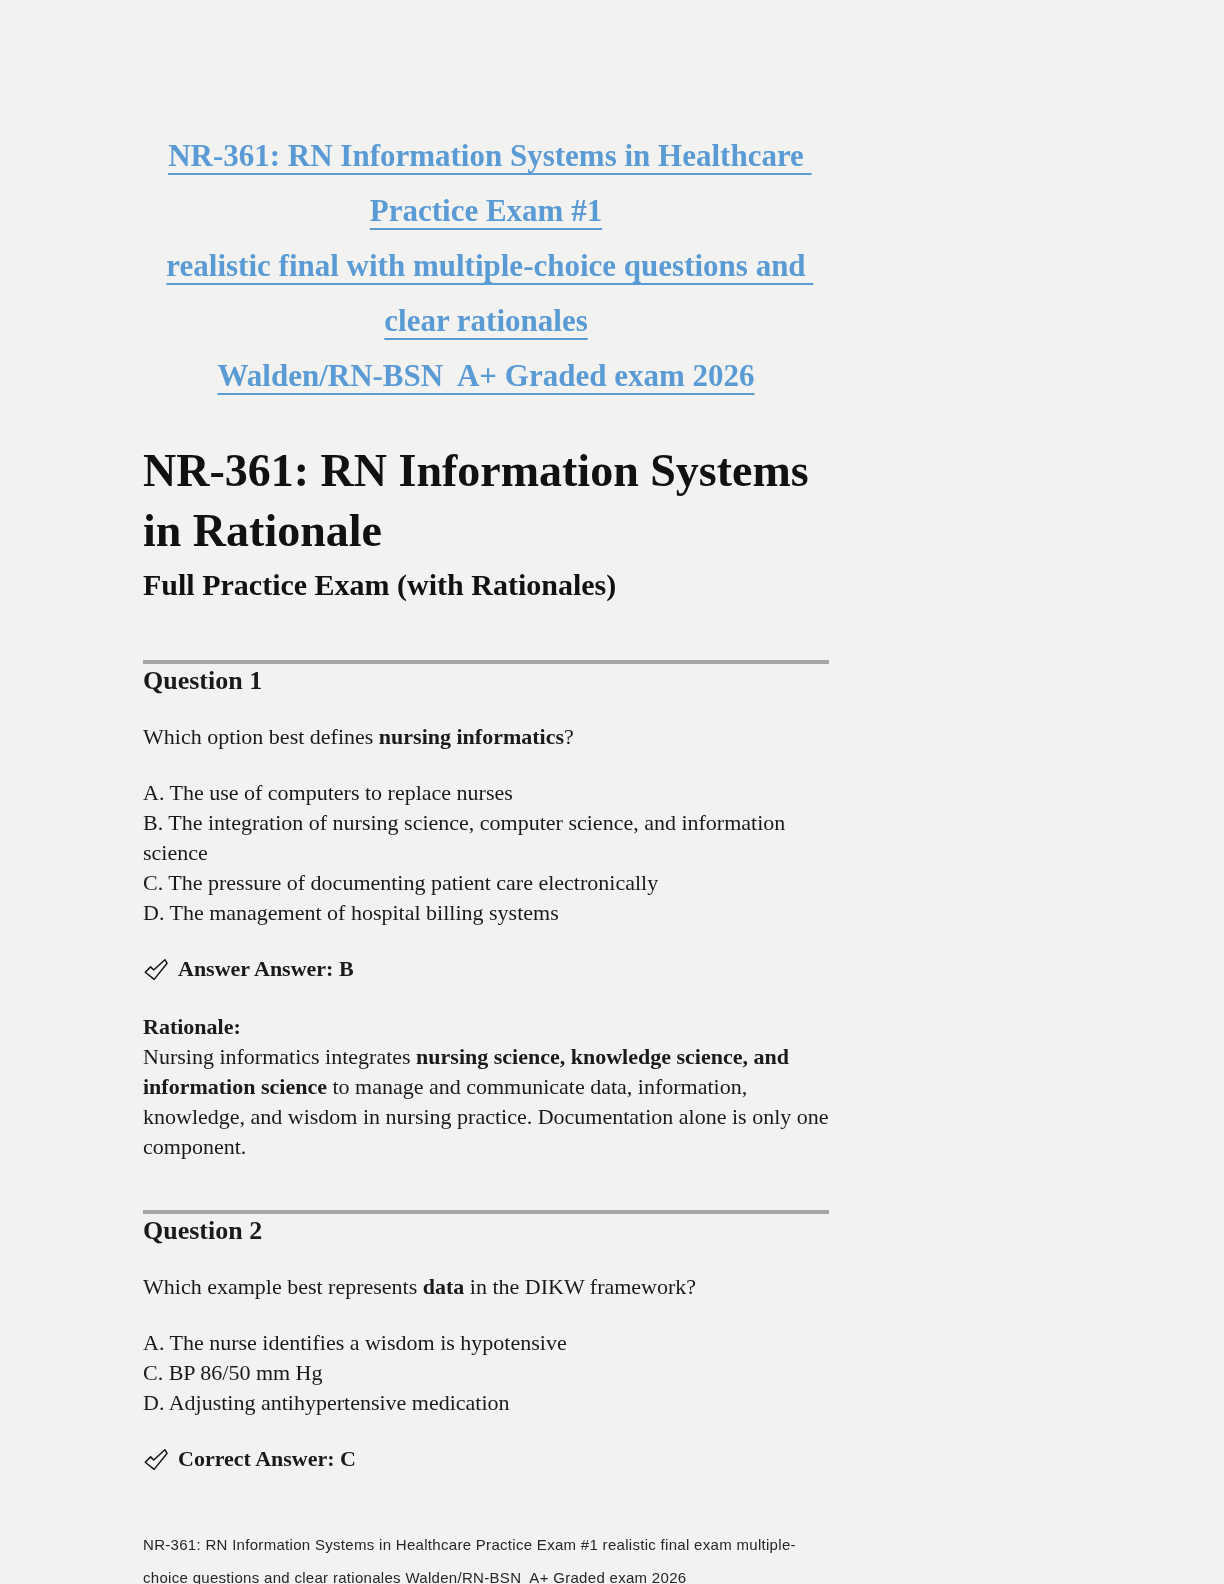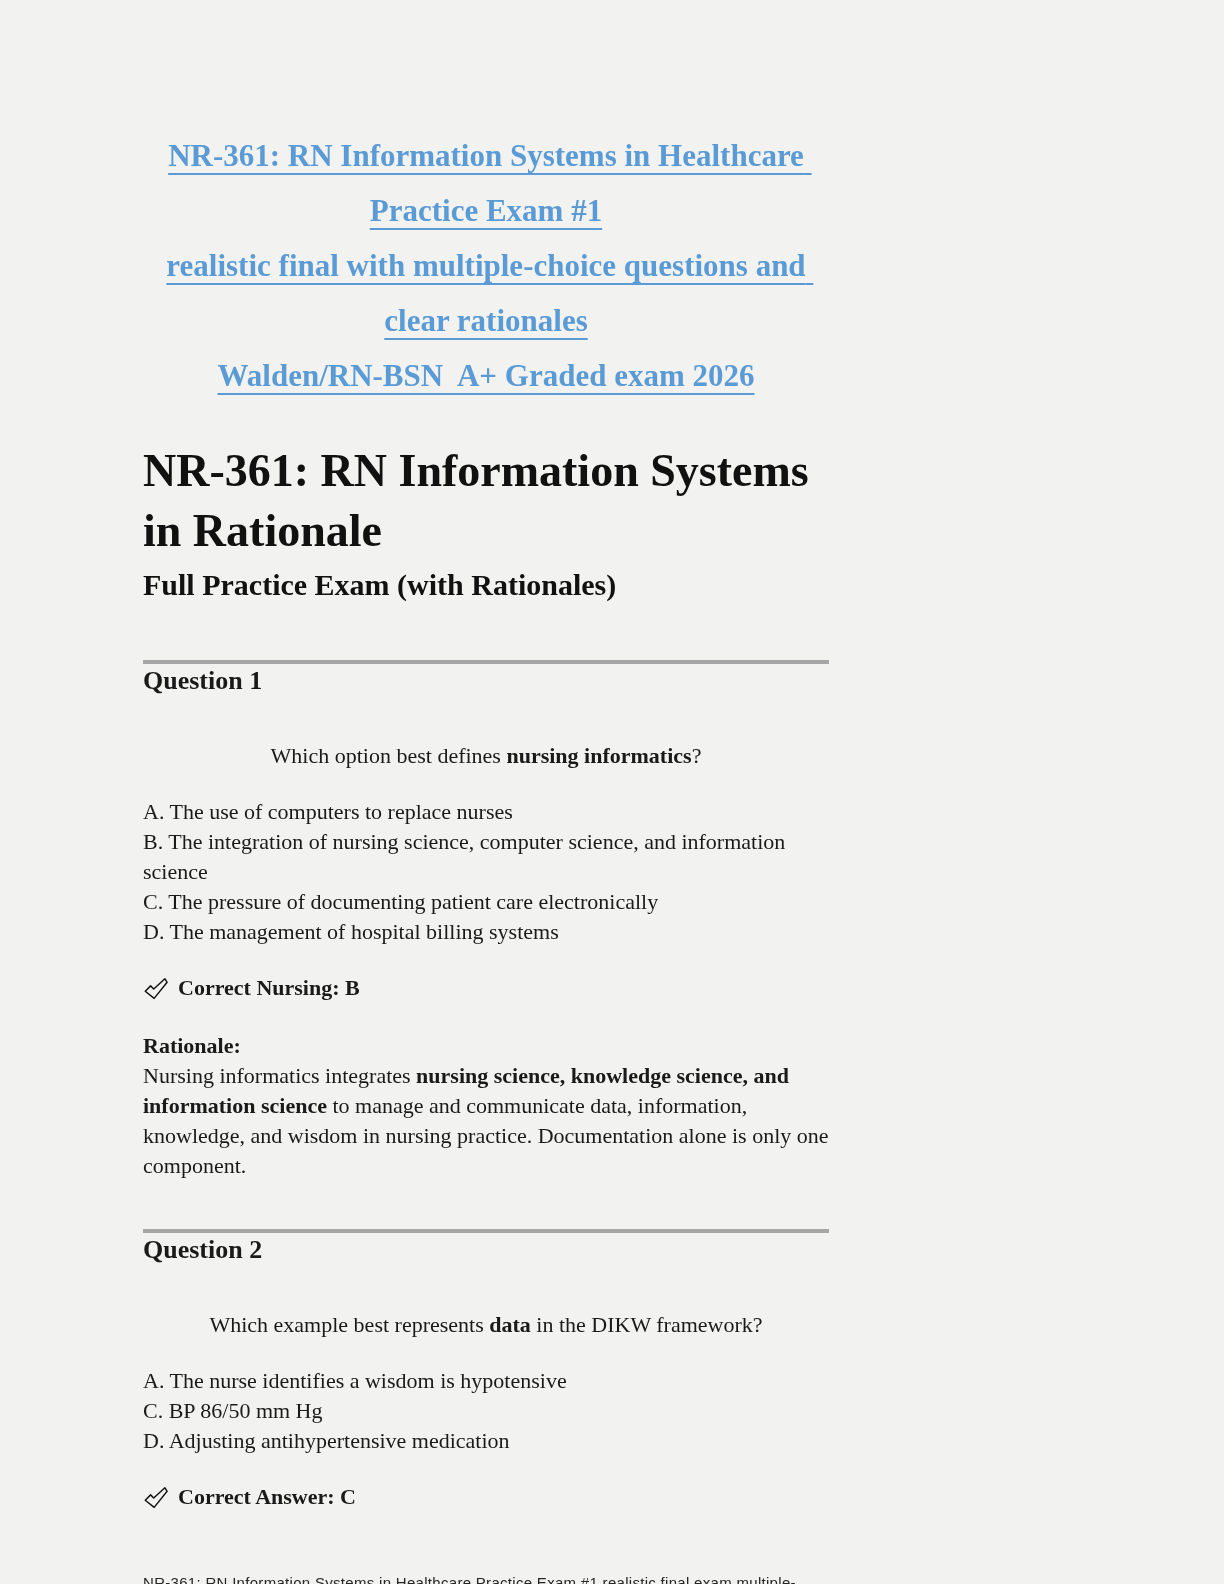--- a/index.html
+++ b/index.html
@@ -57,24 +57,23 @@
     height:4px;
     background:var(--rule);
     margin-top:56px;
   }
   .q-heading{
     font-size:26px;
     line-height:33px;
     font-weight:bold;
   }
   .q-prompt{
-    margin-top:44px;
+    margin-top:25px;
     font-size:22px;
     line-height:30px;
-    text-align:center;
   }
   .q-options{
     margin-top:26px;
     font-size:22px;
     line-height:30px;
   }
   .answer-line{
     margin-top:26px;
     font-size:22px;
     line-height:30px;
@@ -130,21 +129,21 @@
       <div>B. The integration of nursing science, computer science, and information science</div>
       <div>C. The pressure of documenting patient care electronically</div>
       <div>D. The management of hospital billing systems</div>
     </div>
     <div class="answer-line">
       <span class="check-icon">
         <svg width="25" height="24" viewBox="0 0 28 26">
           <path d="M2.5 15.5 L8.5 9.5 L12 13 L24.5 1.5 L27 5.5 L12.5 23.5 Z" fill="none" stroke="#111" stroke-width="1.6" stroke-linejoin="round"></path>
         </svg>
       </span>
-      <span>Correct Nursing: B</span>
+      <span>Answer Answer: B</span>
     </div>
     <div class="rationale">
       <div class="r-head">Rationale:</div>
       <div><span>Nursing informatics integrates </span><b>nursing science, knowledge science, and information science</b><span> to manage and communicate data, information, knowledge, and wisdom in nursing practice. Documentation alone is only one component.</span></div>
     </div>
   </section>
 
   <hr class="divider" style="margin-top:48px;">
 
   <section>

